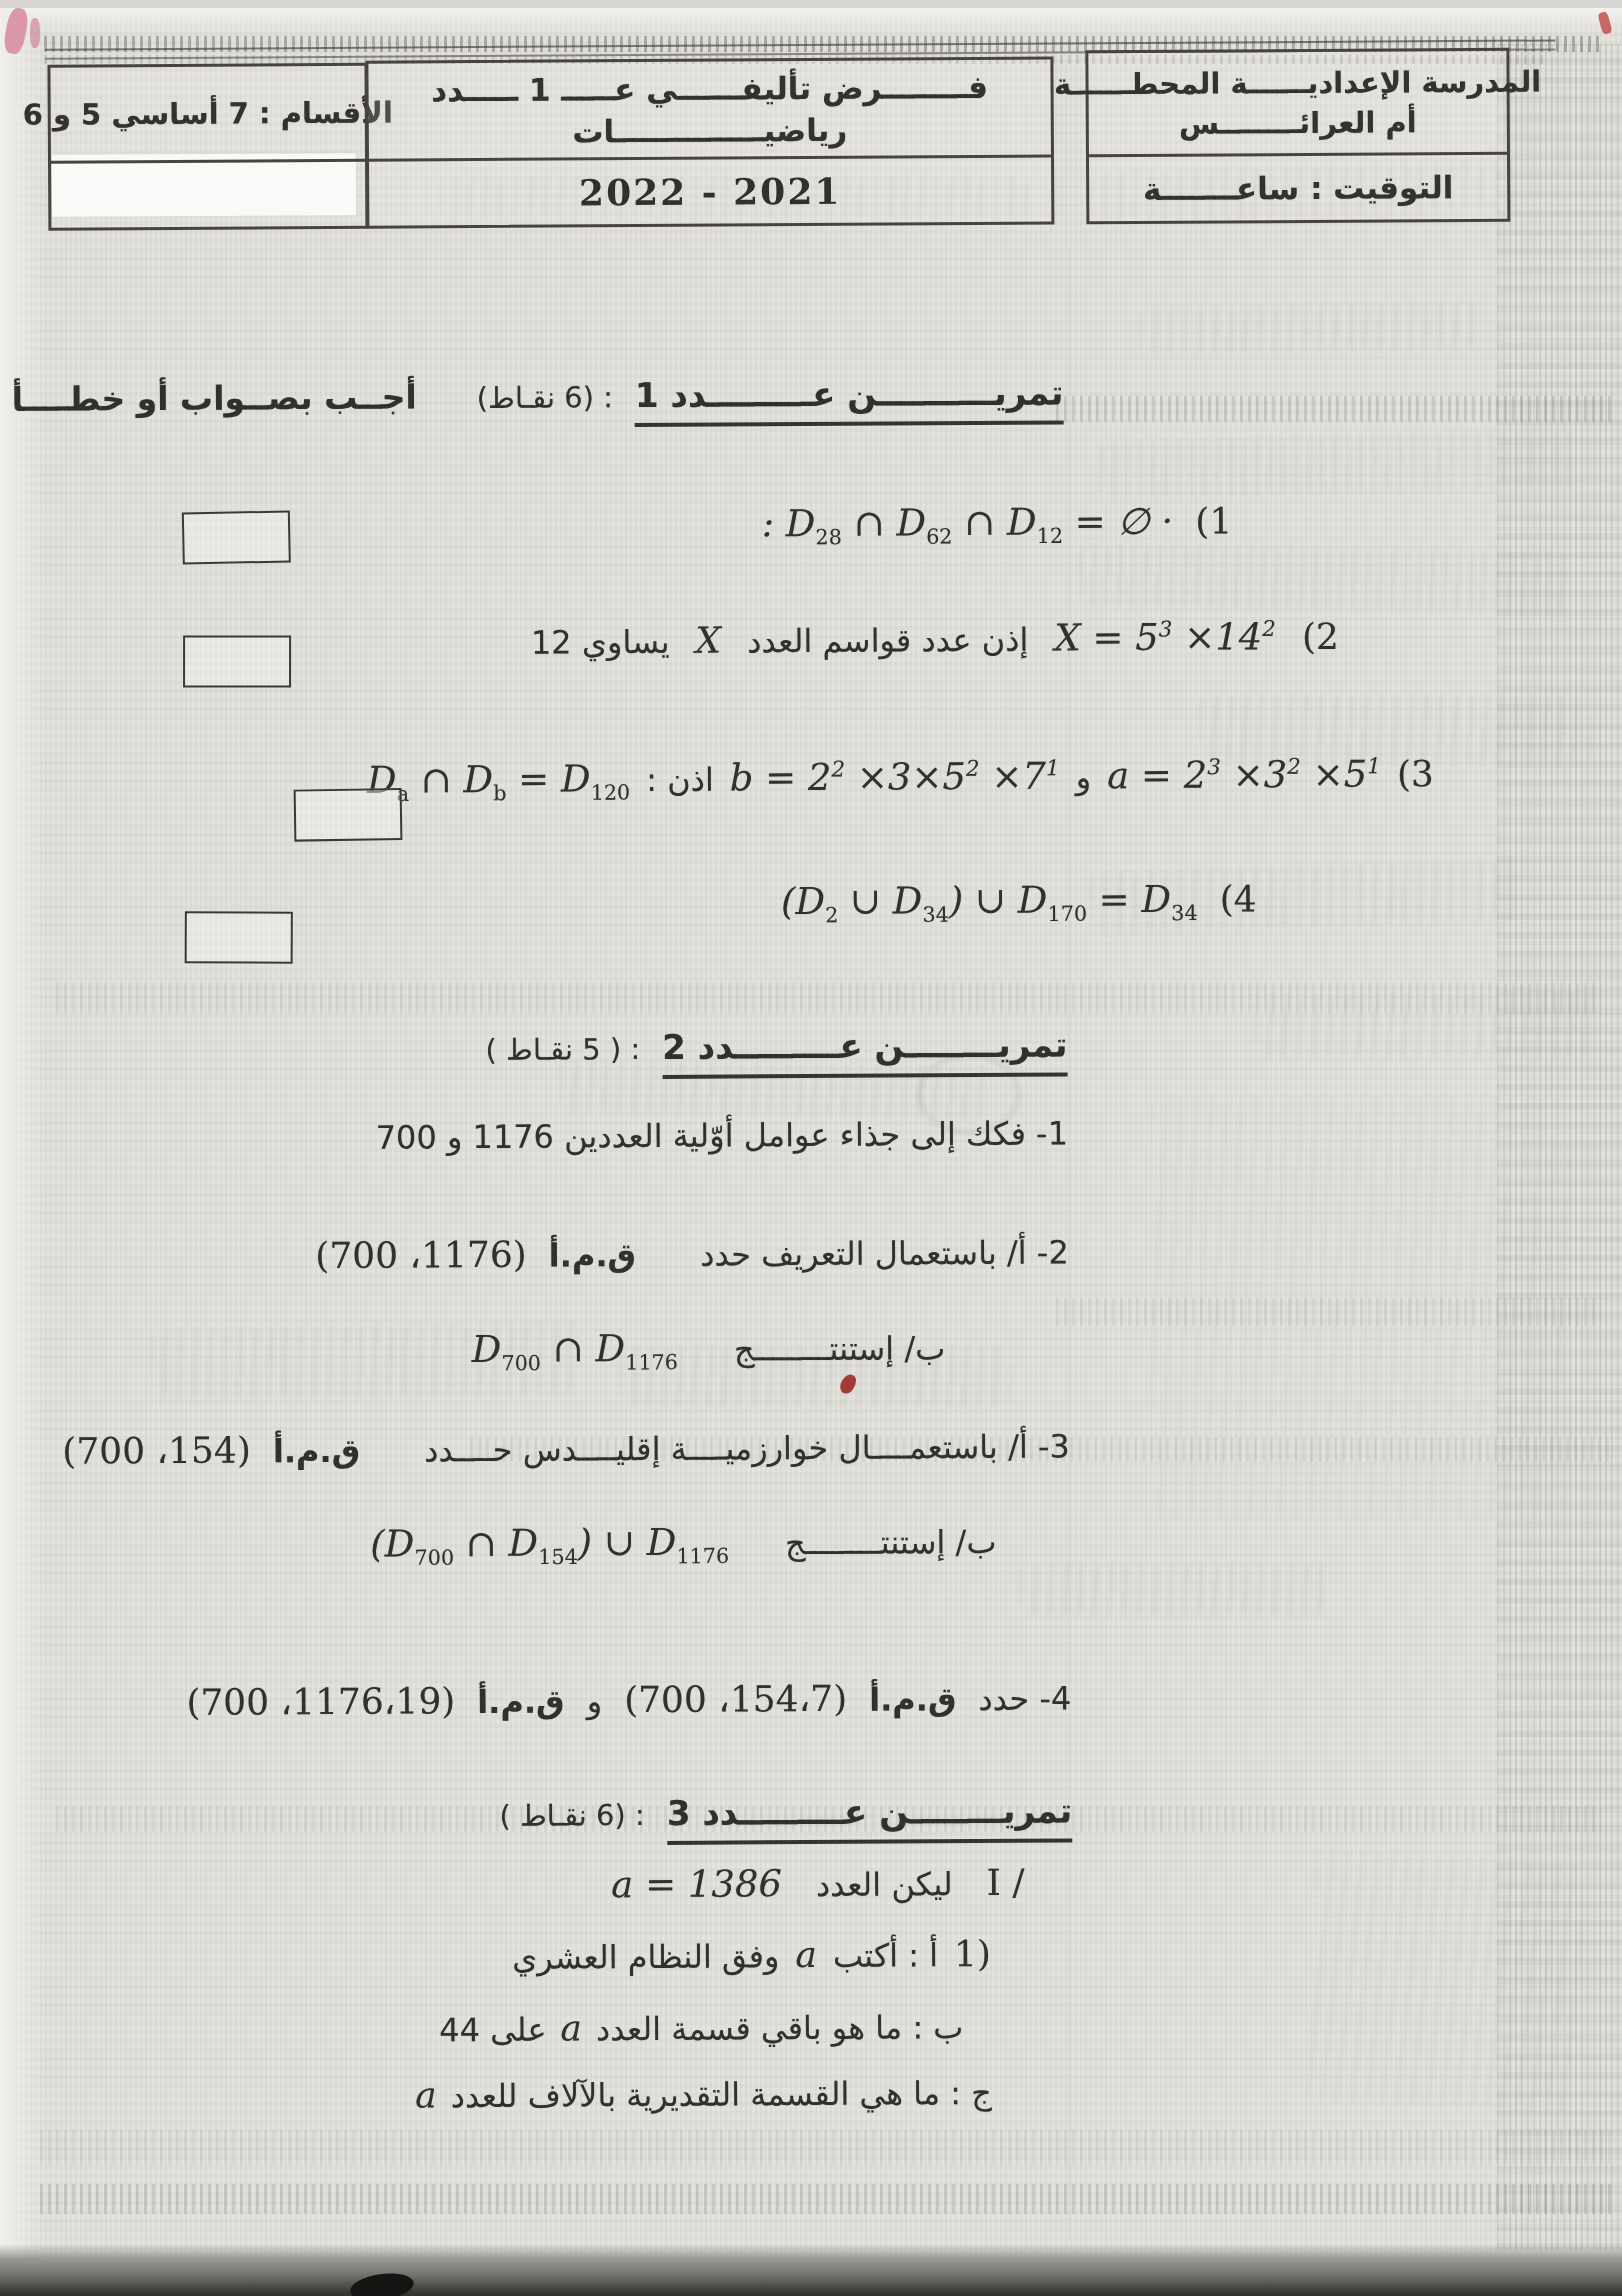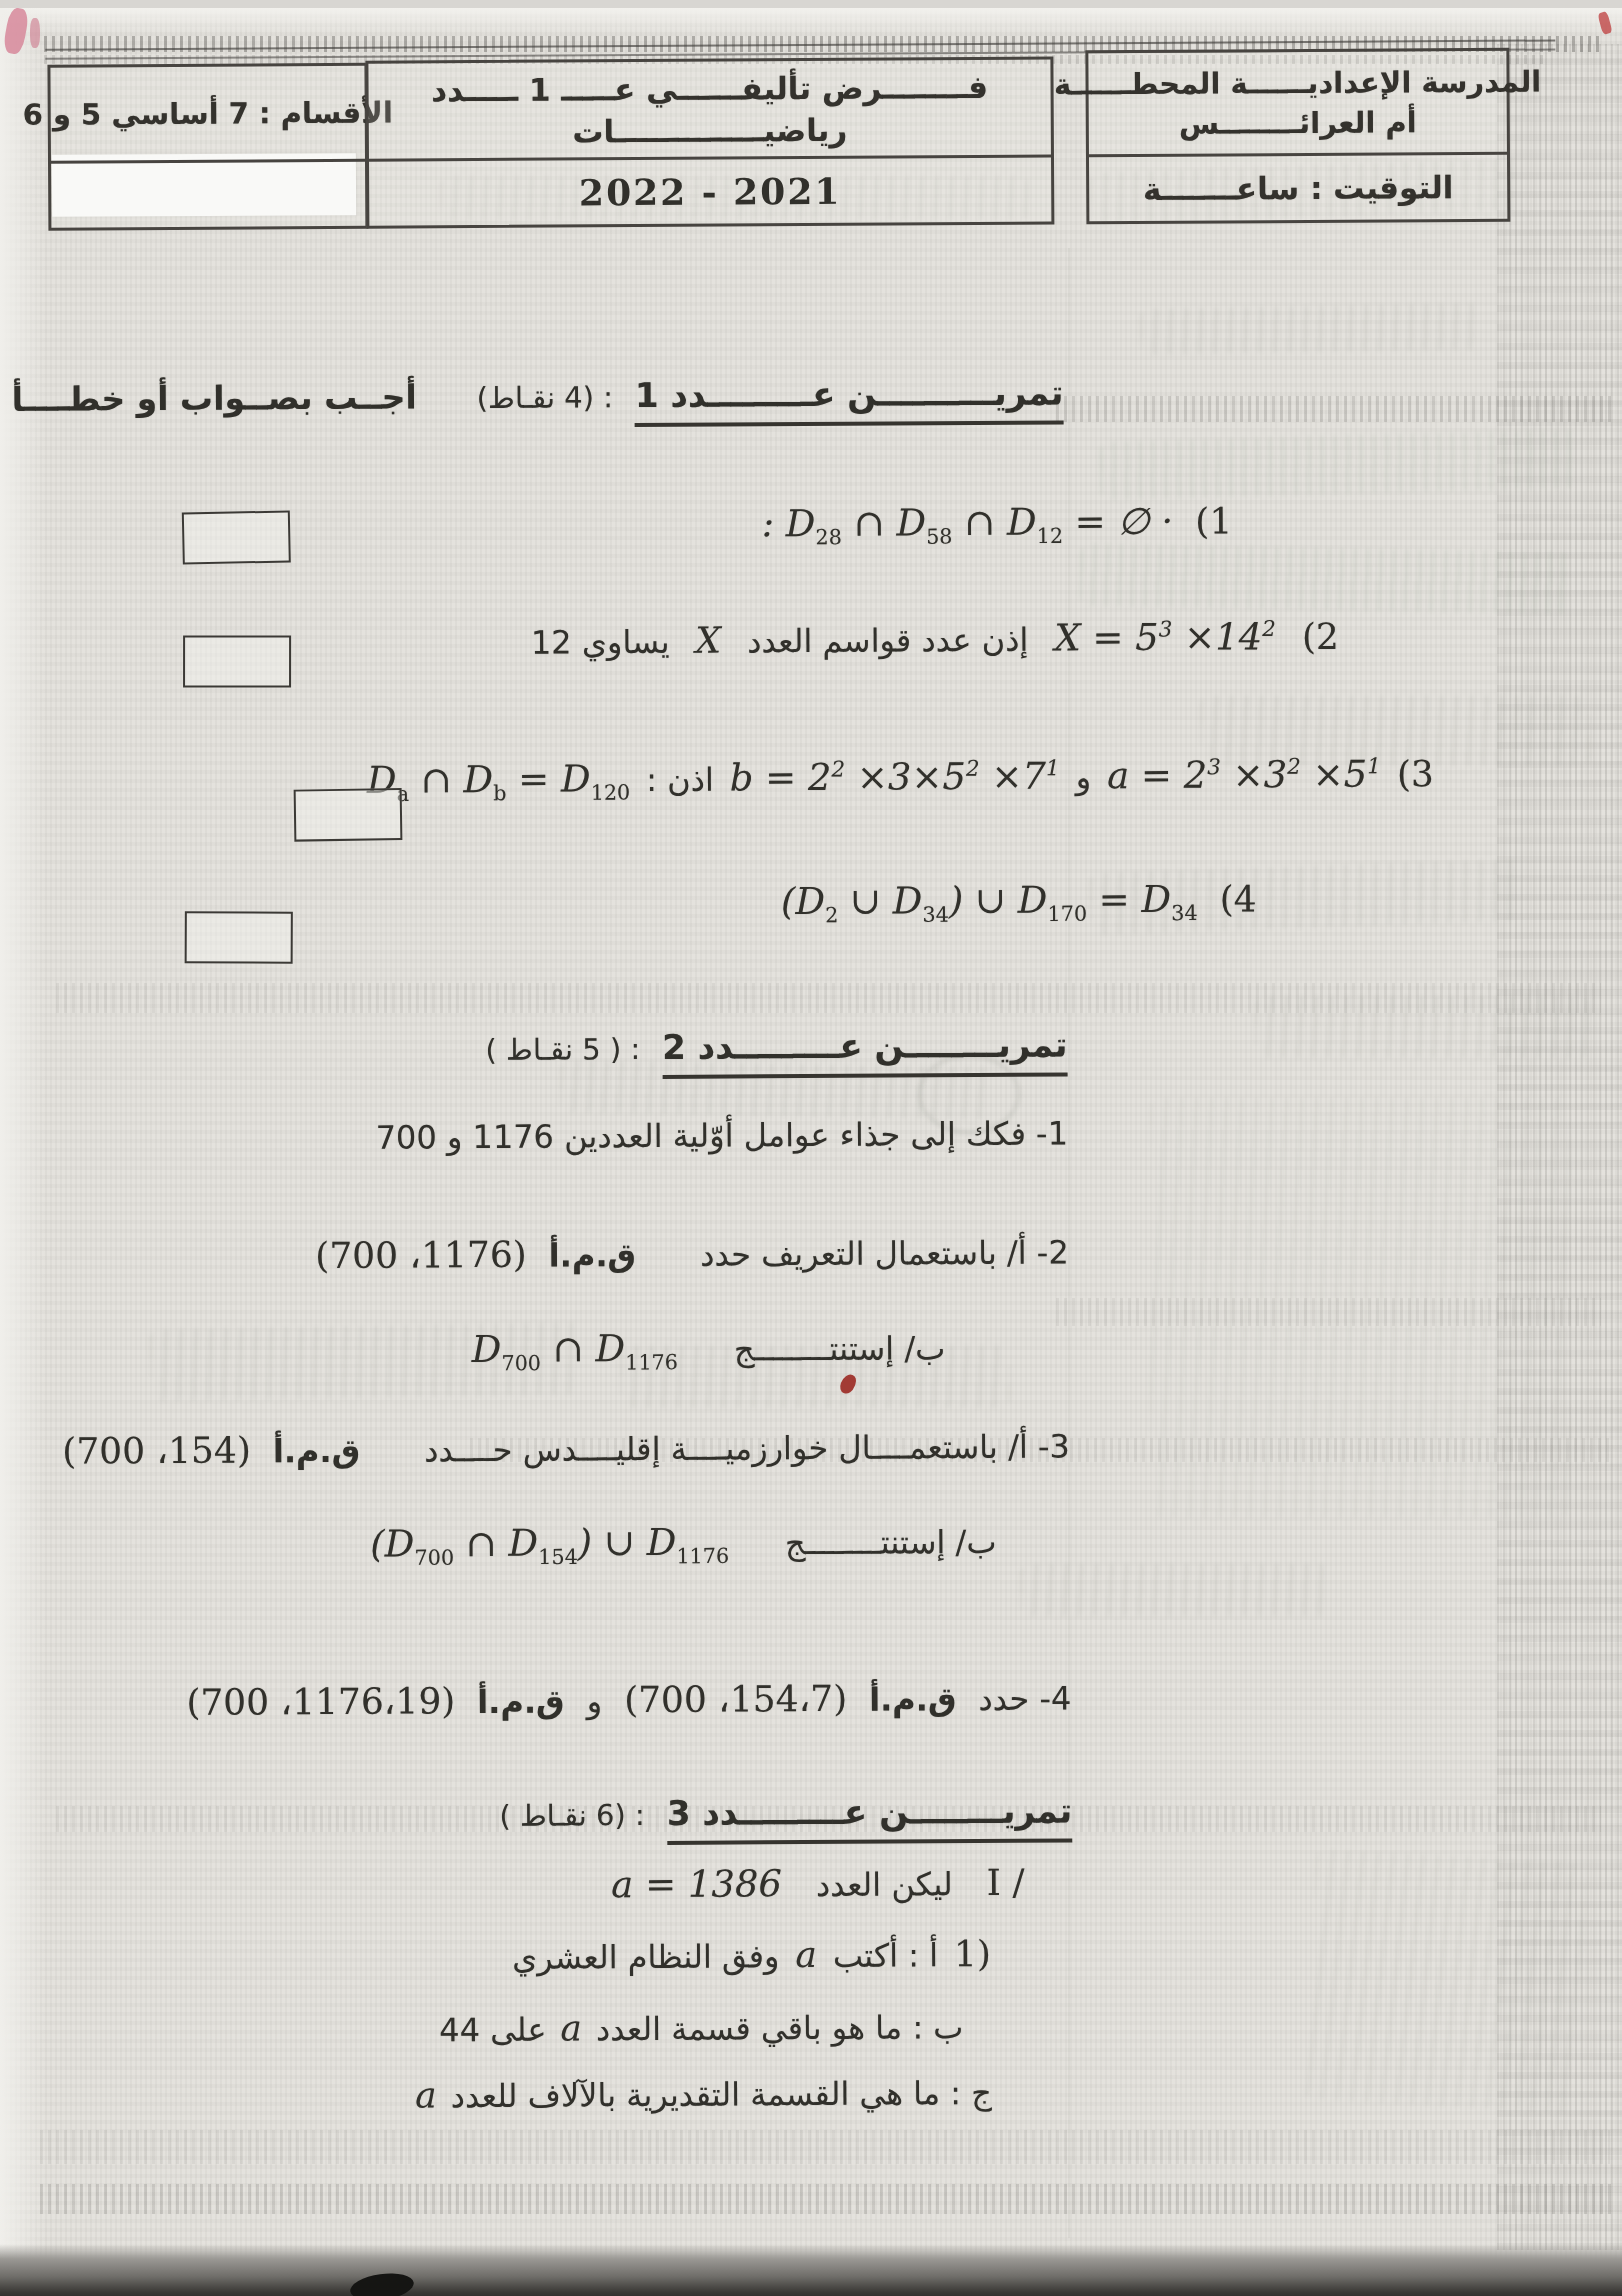--- a/index.html
+++ b/index.html
@@ -174,27 +174,27 @@
         <span class="ht s29">المدرسة الإعداديــــــة المحطــــــة</span>
         <span class="ht s29">أم العرائــــــــس</span>
       </div>
       <div class="hrow hrow2">
         <span class="ht s31">التوقيت : ساعـــــــة</span>
       </div>
     </div>
 
     <div class="row exh exh1">
       <span class="t">تمريــــــــــن عـــــــــدد 1</span>
-      <span class="p">: (4 نقـاط)</span>
+      <span class="p">: (6 نقـاط)</span>
       <span class="ins">أجــب بصــواب أو خطــــأ :</span>
     </div>
 
     <div class="row i1">
       <span class="mk">(1</span>
-      <span class="math">: D<sub>28</sub> ∩ D<sub>58</sub> ∩ D<sub>12</sub> = ∅ ·</span>
+      <span class="math">: D<sub>28</sub> ∩ D<sub>62</sub> ∩ D<sub>12</sub> = ∅ ·</span>
     </div>
 
     <div class="row i2">
       <span class="mk">(2</span>
       <span class="math">X = 5<sup>3</sup> ×14<sup>2</sup></span>
       <span class="ar">إذن عدد قواسم العدد</span>
       <span class="mathvar">X</span>
       <span class="ar">يساوي 12</span>
     </div>
 

